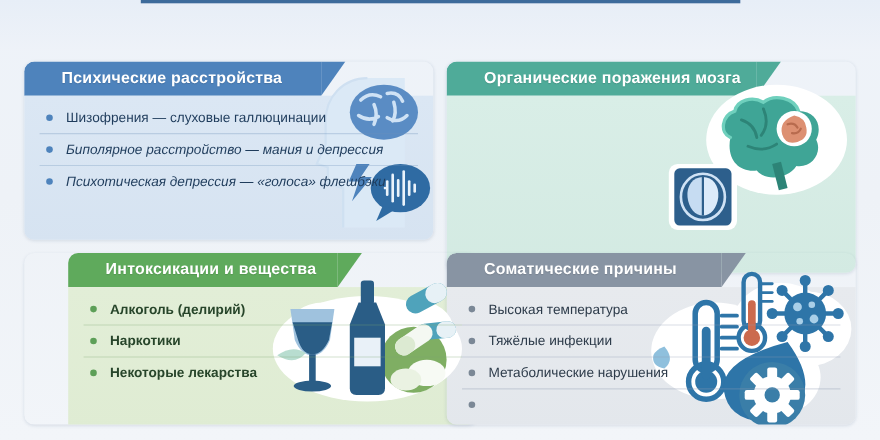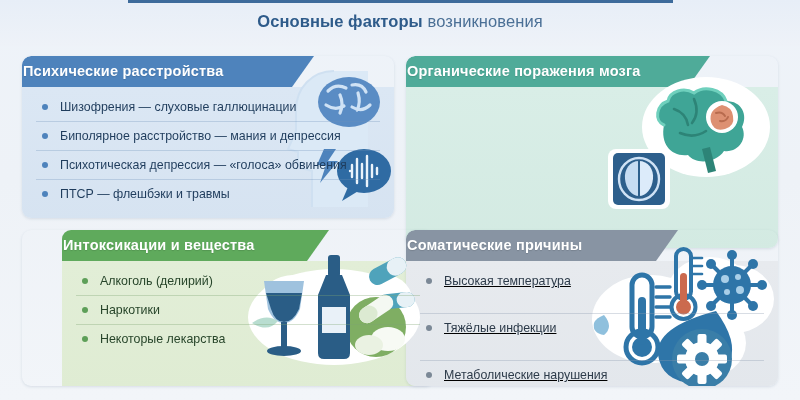--- a/index.html
+++ b/index.html
@@ -84,21 +84,21 @@
     
     content: "";
     position: absolute;
     right: -22px; top: 0;
     width: 0; height: 0;
     border-style: solid;
     border-width: 31px 22px 0 0;
   }
   .head-label {
     position: absolute;
-    left: 1px; top: 0;
+    left: 34px; top: 0;
     height: 31px;
     line-height: 31px;
     font-size: 14.5px;
     font-weight: 700;
     color: #ffffff;
     letter-spacing: .2px;
     white-space: nowrap;
     z-index: 2;
     text-shadow: 0 1px 1px rgba(0,0,0,.12);
   }
@@ -136,67 +136,63 @@
     width: 6px; height: 6px;
     border-radius: 50%;
   }
 
   
   .c1 .card-body { background: linear-gradient(180deg, #dbe7f4 0%, #d6e3f1 100%); }
   .c1 .head-shape { background: #4e83bc; }
   .c1 .head-shape::after { border-color: #4e83bc transparent transparent transparent; }
   .c1 .bullets li { font-size: 12.4px; color: #1f3c5c; }
   .c1 .bullets li .dot { background: #4e83bc; }
-  .c1 .bullets li + li { border-top-color: rgba(110,145,185,.30); }
+  .c1 .bullets li + li { border-top-color: rgba(110,145,185,.30); font-style: italic; }
 
   
   .c2 .card-body { background: linear-gradient(180deg, #d9eee7 0%, #d3eae2 100%); }
   .c2 .head-shape { background: #4fab99; width: 282px; }
   .c2 .head-shape::after { border-color: #4fab99 transparent transparent transparent; }
   .c2 .bullets li { color: #1d4a43; }
   .c2 .bullets li .dot { background: #4aa391; }
   .c2 .bullets li + li { border-top-color: rgba(110,170,155,.32); }
 
   
-  .c3 .card-body { background: linear-gradient(180deg, #e2eed7 0%, #dfecd3 100%); }
+  .c3 .card-body { background: linear-gradient(180deg, #e2eed7 0%, #dfecd3 100%); font-weight: bold; }
   .c3 .head-shape { background: #5faa5c; width: 245px; }
   .c3 .head-shape::after { border-color: #5faa5c transparent transparent transparent; }
   .c3 .bullets li { color: #27452a; }
   .c3 .bullets li .dot { background: #5d9f58; }
   .c3 .bullets li + li { border-top-color: rgba(125,165,115,.34); }
 
   
-  .c4 .card-body { background: linear-gradient(180deg, #e7eaee 0%, #e3e7ec 100%); text-decoration: underline; }
+  .c4 .card-body { background: linear-gradient(180deg, #e7eaee 0%, #e3e7ec 100%); }
   .c4 .head-shape { background: #8894a3; width: 250px; }
   .c4 .head-shape::after { border-color: #8894a3 transparent transparent transparent; }
   .c4 .bullets li { color: #2d3b4a; }
   .c4 .bullets li .dot { background: #7b8896; }
-  .c4 .bullets li + li { border-top-color: rgba(140,155,175,.34); margin-top: 18px; }
+  .c4 .bullets li + li { border-top-color: rgba(140,155,175,.34); }
 
   
   .art {
     position: absolute;
     z-index: 1;
     pointer-events: none;
   }
   .art.a1 { right: -2px; top: -30px; width: 124px; height: 150px; }
   .art.a2 { right: 2px;  top: -26px; width: 170px; height: 152px; }
   .art.a3 { right: 6px;  top: -22px; width: 190px; height: 150px; }
   .art.a4 { right: -4px; top: -22px; width: 200px; height: 150px; }
   .art svg { display: block; width: 100%; height: 100%; }
 </style>
 </head>
 <body>
 
 <div class="top-strip">
   <div class="top-rule"></div>
-  <div class="page-title">
-    <span class="strong">Основные факторы</span>
-    <span class="light">возникновения</span>
-  </div>
 </div>
 
 <div class="grid">
 
   <div class="card c1">
     <div class="card-head">
       <div class="head-shape"></div>
       <div class="head-label">Психические расстройства</div>
     </div>
     <div class="card-body">
@@ -232,25 +228,21 @@
         <li>
           <span class="dot"></span>
           <span>Шизофрения — слуховые галлюцинации</span>
         </li>
         <li>
           <span class="dot"></span>
           <span>Биполярное расстройство — мания и депрессия</span>
         </li>
         <li>
           <span class="dot"></span>
-          <span>Психотическая депрессия — «голоса» обвинения</span>
-        </li>
-        <li>
-          <span class="dot"></span>
-          <span>ПТСР — флешбэки и травмы</span>
+          <span>Психотическая депрессия — «голоса» флешбэки</span>
         </li>
       </ul>
     </div>
   </div>
 
   <div class="card c2">
     <div class="card-head">
       <div class="head-shape"></div>
       <div class="head-label">Органические поражения мозга</div>
     </div>

